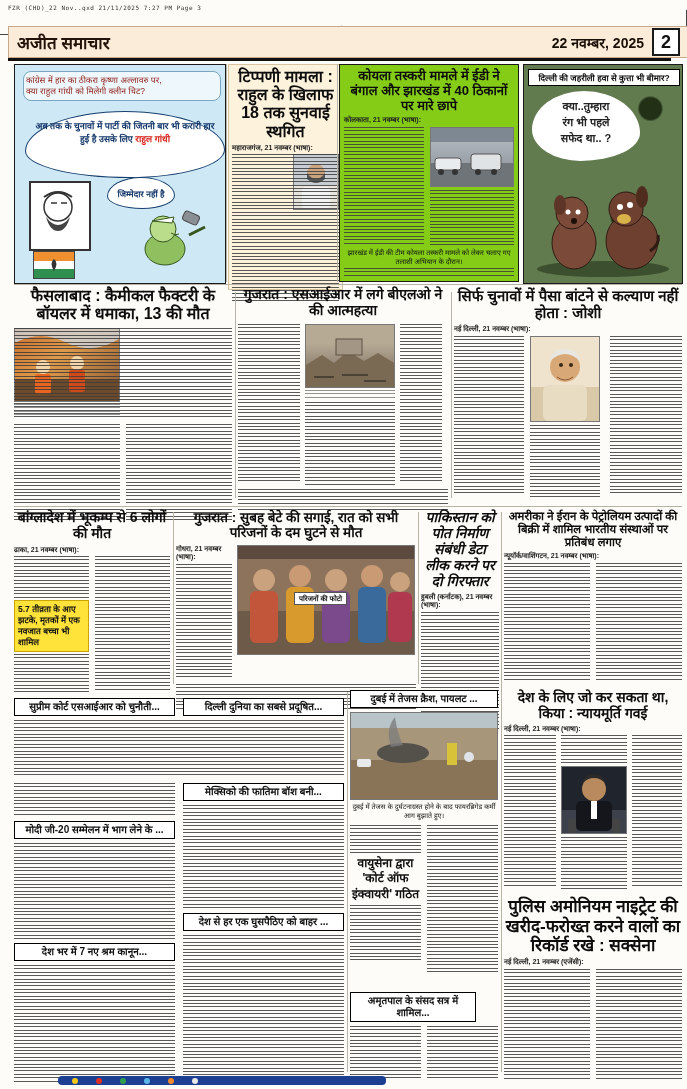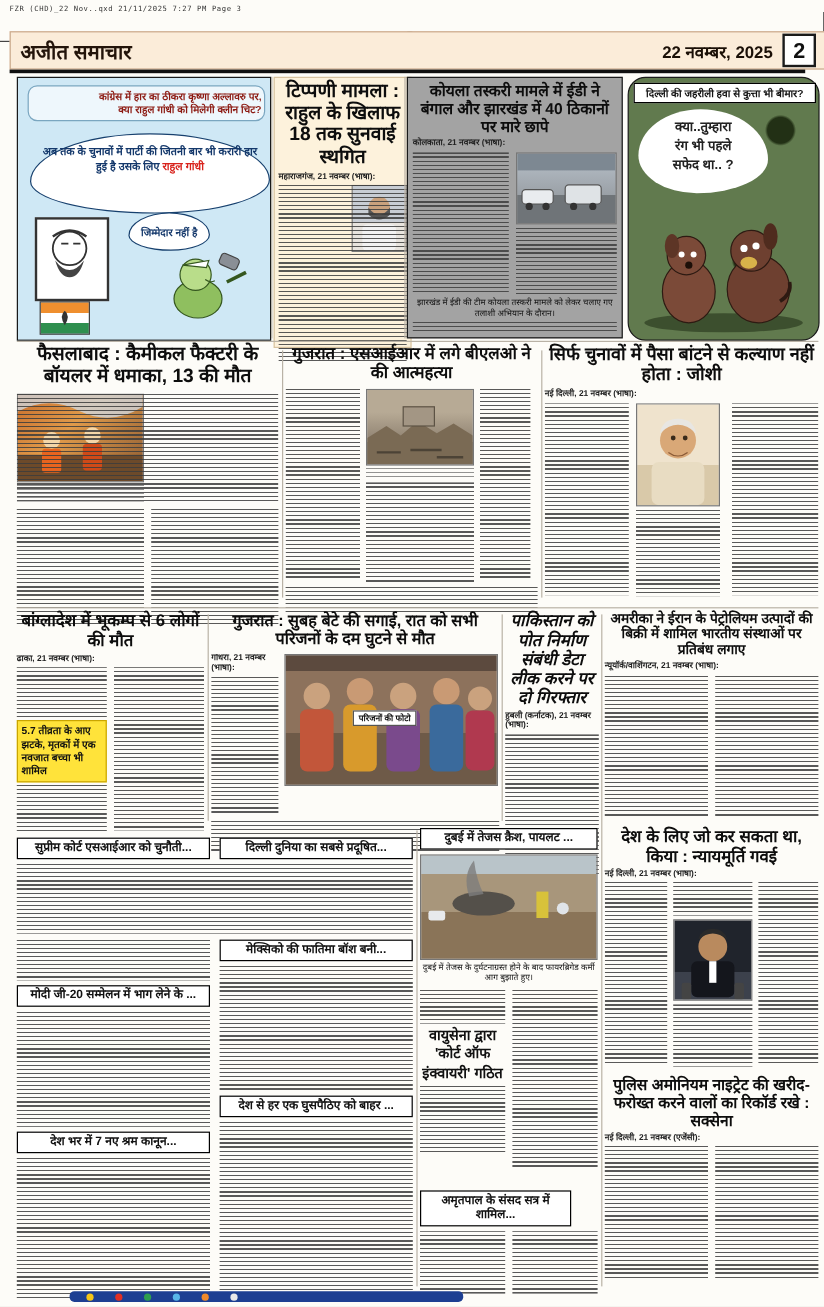--- a/index.html
+++ b/index.html
@@ -42,21 +42,21 @@
   <div class="abs" style="right:0;top:10px;width:1px;height:28px;background:#444;"></div>
 
   <div class="abs masthead" style="left:8px;top:26px;width:663px;height:30px;">
     <span class="title">अजीत समाचार</span>
     <span class="date">22 नवम्बर, 2025</span>
     <span class="pagenum">2</span>
   </div>
   <div class="abs thickrule" style="left:8px;top:58px;width:663px;height:3px;"></div>
 
   <div class="abs frame" style="left:14px;top:64px;width:210px;height:218px;background:#cfe8f5;">
-    <div class="abs" style="left:8px;top:6px;width:192px;border:1px solid #7aa6c0;border-radius:8px;background:#eef7fc;padding:3px 2px;text-align:right;font-weight:bold;color:#8c1a12;font-size:8.5px;line-height:1.3;">
+    <div class="abs" style="left:8px;top:6px;width:192px;border:1px solid #7aa6c0;border-radius:8px;background:#eef7fc;padding:3px 2px;text-align:left;font-weight:normal;color:#8c1a12;font-size:8.5px;line-height:1.3;">
       <div>कांग्रेस में हार का ठीकरा कृष्णा अल्लावरु पर,</div>
       <div>क्या राहुल गांधी को मिलेगी क्लीन चिट?</div>
     </div>
     <div class="abs bubble" style="left:10px;top:46px;width:182px;height:58px;font-size:9px;padding:7px 8px 0;display:block;">
       <span>अब तक के चुनावों में पार्टी की जितनी बार भी करारी हार हुई है उसके लिए</span>
       <span class="redtxt">राहुल गांधी</span>
     </div>
     <div class="abs bubble" style="left:92px;top:112px;width:66px;height:30px;font-size:8.5px;display:flex;align-items:center;justify-content:center;">
       <span>जिम्मेदार नहीं है</span>
     </div>
@@ -94,21 +94,21 @@
         <svg width="44" height="54" viewBox="0 0 44 54">
             <circle cx="22" cy="18" r="9" fill="#caa27e"></circle>
             <path d="M13 18 q9 12 18 0 l0 6 q-9 8 -18 0z" fill="#555"></path>
             <rect x="8" y="32" width="28" height="22" rx="4" fill="#f2f2f2"></rect>
           </svg>
       </div>
       <div class="greek" style="height:148px;"></div>
     </div>
   </div>
 
-  <div class="abs frame" style="left:339px;top:64px;width:180px;height:218px;background:#a3a3a3;padding:4px;box-sizing:border-box;">
+  <div class="abs frame" style="left:339px;top:64px;width:180px;height:218px;background:#84cc16;padding:4px;box-sizing:border-box;">
     <div class="hl" style="font-size:13px;">कोयला तस्करी मामले में ईडी ने बंगाल और झारखंड में 40 ठिकानों पर मारे छापे</div>
     <div class="dateline" style="margin-top:3px;">कोलकाता, 21 नवम्बर (भाषा):</div>
     <div class="cols" style="margin-top:2px;">
       <div class="greek" style="height:118px;"></div>
       <div>
         <div class="photo" style="width:82px;height:58px;background:linear-gradient(to bottom,#aeb6be 20%,#9aa0a6 60%,#6f7478 60%);">
           <svg width="82" height="58" viewBox="0 0 82 58">
             <rect x="4" y="30" width="26" height="12" rx="3" fill="#e9ecef" stroke="#555"></rect>
             <circle cx="10" cy="44" r="3" fill="#333"></circle>
               <circle cx="24" cy="44" r="3" fill="#333"></circle>
@@ -118,21 +118,21 @@
             <rect x="0" y="0" width="82" height="14" fill="#7d8892"></rect>
           </svg>
         </div>
         <div class="greek" style="height:56px;margin-top:3px;"></div>
       </div>
     </div>
     <div class="caption" style="margin-top:3px;">झारखंड में ईडी की टीम कोयला तस्करी मामले को लेकर चलाए गए तलाशी अभियान के दौरान।</div>
     <div class="greek" style="height:8px;margin-top:2px;"></div>
   </div>
 
-  <div class="abs frame" style="left:523px;top:64px;width:158px;height:218px;background:radial-gradient(circle at 20% 30%,#223015 4%,transparent 5%),radial-gradient(circle at 80% 20%,#223015 5%,transparent 6%),radial-gradient(circle at 60% 70%,#223015 4%,transparent 5%),radial-gradient(circle at 30% 85%,#223015 5%,transparent 6%),#617a4e;border-radius:15px;">
+  <div class="abs frame" style="left:523px;top:64px;width:158px;height:218px;background:radial-gradient(circle at 20% 30%,#223015 4%,transparent 5%),radial-gradient(circle at 80% 20%,#223015 5%,transparent 6%),radial-gradient(circle at 60% 70%,#223015 4%,transparent 5%),radial-gradient(circle at 30% 85%,#223015 5%,transparent 6%),#617a4e;">
     <div class="abs" style="left:4px;top:4px;width:146px;background:#fff;border:1px solid #000;font-weight:bold;font-size:8.5px;text-align:center;padding:2px;">दिल्ली की जहरीली हवा से कुत्ता भी बीमार?</div>
     <div class="abs" style="left:8px;top:26px;width:108px;height:70px;background:#fff;border-radius:48% 52% 55% 45%/55% 60% 40% 45%;text-align:center;font-weight:bold;color:#222;font-size:11px;line-height:1.45;padding-top:8px;box-sizing:border-box;">
       <div>क्या..तुम्हारा</div>
       <div>रंग भी पहले</div>
       <div>सफेद था.. ?</div>
     </div>
     <svg class="abs" style="left:6px;top:100px;" width="146" height="112" viewBox="0 0 146 112">
       <ellipse cx="73" cy="104" rx="66" ry="8" fill="#3c4f2e"></ellipse>
       <ellipse cx="44" cy="78" rx="22" ry="26" fill="#7b4a38" stroke="#2d1a12"></ellipse>
       <circle cx="42" cy="48" r="16" fill="#7b4a38" stroke="#2d1a12"></circle>
@@ -335,21 +335,21 @@
             <rect x="14" y="34" width="36" height="30" rx="5" fill="#14161c"></rect>
             <rect x="29" y="34" width="6" height="18" fill="#fff"></rect>
             <rect x="6" y="52" width="8" height="14" rx="2" fill="#444"></rect>
             <rect x="50" y="52" width="8" height="14" rx="2" fill="#444"></rect>
           </svg>
         </div>
         <div class="greek" style="height:52px;"></div>
       </div>
       <div class="greek" style="float:right;width:50px;height:152px;"></div>
     </div>
-    <div class="hl" style="font-size:13px;margin-top:8px;">पुलिस अमोनियम नाइट्रेट की खरीद-फरोख्त करने वालों का रिकॉर्ड रखे : सक्सेना</div>
+    <div class="hl" style="font-size:17px;margin-top:8px;">पुलिस अमोनियम नाइट्रेट की खरीद-फरोख्त करने वालों का रिकॉर्ड रखे : सक्सेना</div>
     <div class="dateline" style="margin-top:3px;">नई दिल्ली, 21 नवम्बर (एजेंसी):</div>
     <div class="cols" style="margin-top:2px;">
       <div class="greek" style="height:112px;"></div>
       <div class="greek" style="height:112px;"></div>
     </div>
   </div>
 
   <div class="abs vr" style="left:226px;top:64px;height:218px;"></div>
   <div class="abs vr" style="left:337px;top:64px;height:218px;"></div>
   <div class="abs vr" style="left:235px;top:292px;height:206px;"></div>

